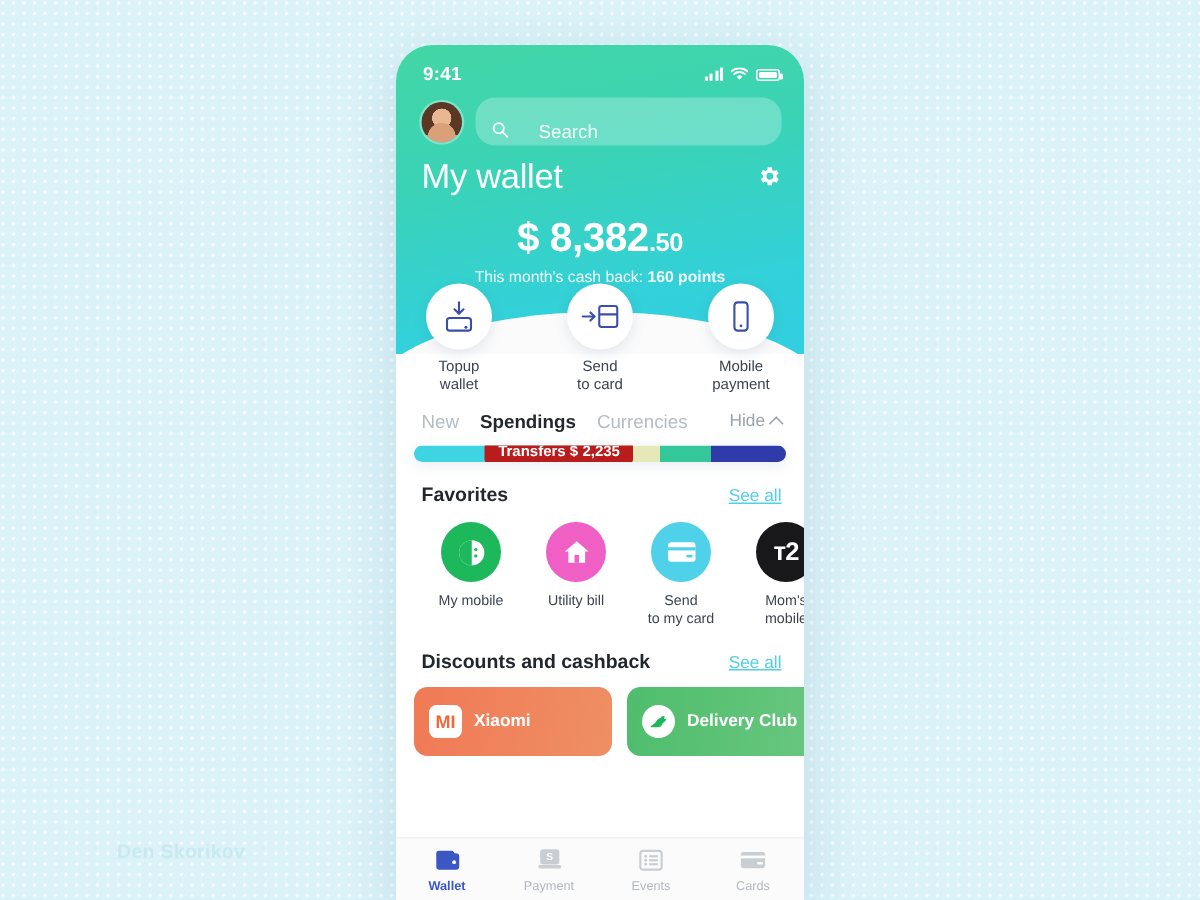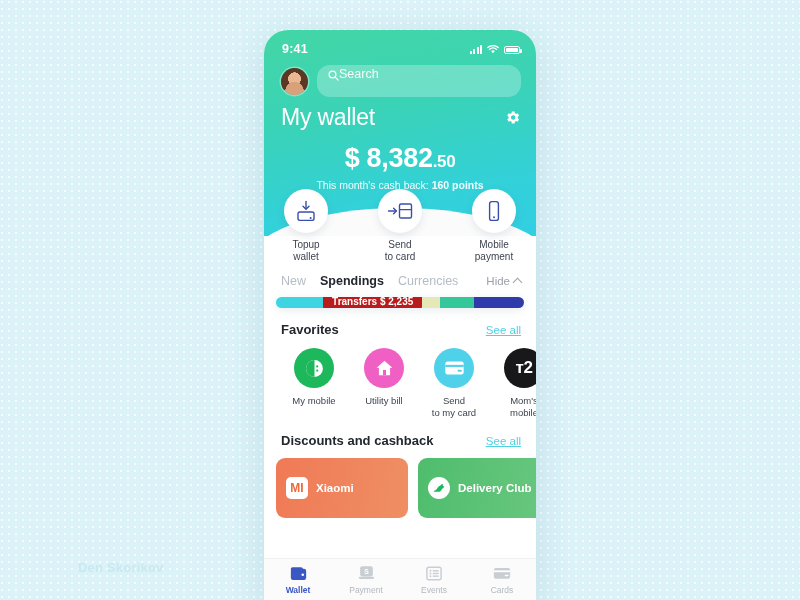--- a/index.html
+++ b/index.html
@@ -73,21 +73,21 @@
       radial-gradient(circle at 50% 40%, #e8b892 0 30%, transparent 31%),
       radial-gradient(ellipse at 50% 18%, #5a3824 0 52%, transparent 53%),
       radial-gradient(ellipse at 18% 44%, #5a3824 0 48%, transparent 49%),
       radial-gradient(ellipse at 82% 44%, #5a3824 0 48%, transparent 49%),
       linear-gradient(#8f6a50,#c9a484);
     box-shadow:0 0 0 1.5px rgba(255,255,255,.35);
   }
   .search{
     flex:1; height:25px; border-radius:13px;
     background:rgba(255,255,255,.26);
-    display:flex; align-items:flex-end; gap:0; padding:16px 11px;
+    display:flex; align-items:flex-start; gap:20px; padding:16px 11px;
   }
   .search .mag{ flex:none; }
   .search .ph{ font-size:12.5px; color:rgba(255,255,255,.92); }
 
   .title-row{
     display:flex; align-items:center; justify-content:space-between;
     padding:7px 15px 0 17px;
   }
   .title{ font-size:23px; font-weight:400; color:#fff; letter-spacing:-.2px; }
 
@@ -167,21 +167,21 @@
   .fav .fc{
     width:40px; height:40px; border-radius:50%; margin:0 auto;
     display:flex; align-items:center; justify-content:center;
   }
   .fav .fl{ margin-top:7px; font-size:9.5px; line-height:1.25; color:#3d4450; }
   .t2{ color:#fff; font-size:17px; font-weight:700; letter-spacing:-.5px; }
 
   
   .promos{ display:flex; gap:10px; padding:10px 0 0 12px; }
   .promo{
-    width:132px; height:60px; flex:none; border-radius:9px;
+    width:132px; height:46px; flex:none; border-radius:9px;
     display:flex; align-items:center; gap:8px; padding:0 10px;
   }
   .promo .pn{ font-size:11.5px; font-weight:700; color:#fff; }
   .promo.xiaomi{ background:linear-gradient(100deg,#f07a56,#ef8f63); }
   .promo.delivery{ background:linear-gradient(100deg,#4fbd6d,#69c77f); }
   .mi-badge{
     width:22px; height:22px; border-radius:5px; background:#fff;
     color:#f0673c; font-size:12px; font-weight:700;
     display:flex; align-items:center; justify-content:center; flex:none;
   }

